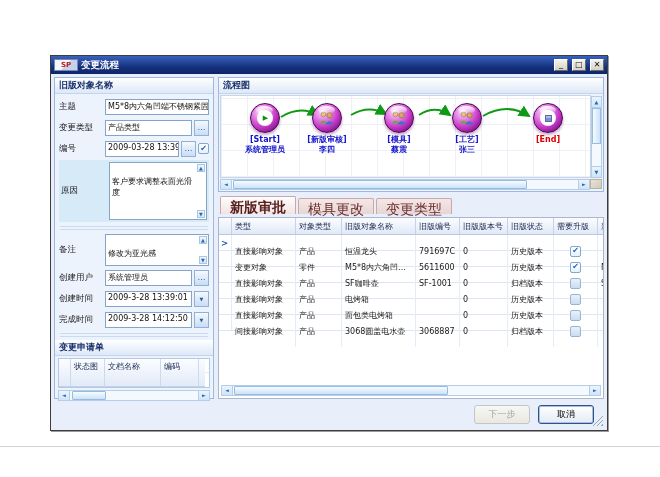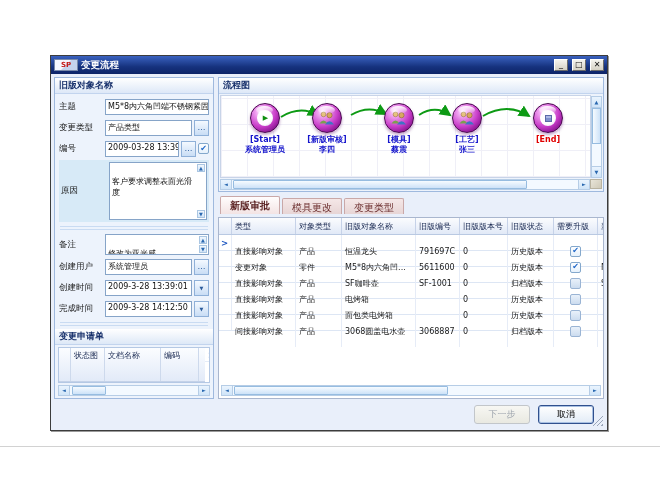--- a/index.html
+++ b/index.html
@@ -86,21 +86,21 @@
   .fnode[data-type="end"]   .ic-end   { display:flex; }
   .ic-start,.ic-end { width:16px; height:16px; border-radius:50%; background:radial-gradient(circle at 40% 35%,#ffffff 60%,#d8c8e8 100%); }
   .ic-start .playmark { color:#0f8f0f; font-size:7px; line-height:7px; margin-left:1px; }
   .cube { width:7px; height:7px; background:linear-gradient(180deg,#aab8e4 0 35%,#7e90cc 35% 100%); border:1px solid #5a6aa8; }
   .nlabel { margin-top:2px; font-size:8px; font-weight:bold; color:#1515cc; line-height:1.2; white-space:nowrap; }
   .fnode[data-type="end"] .nlabel { color:#e00000; }
 
   
   .rcol { flex:1; display:flex; flex-direction:column; gap:3px; min-width:0; min-height:0; }
   .tabs { flex:0 0 18px; display:flex; gap:2px; padding:1px 2px 0; align-items:flex-end; }
-  .tab { height:16px; padding:2px 9px 0; font-size:10px; color:#6b2d2d; background:linear-gradient(180deg,#f5e7e7,#e7d5d5); border:1px solid #c9a8a8; border-bottom:none; border-radius:2px 2px 0 0; white-space:nowrap; cursor:default; }
+  .tab { height:16px; padding:2px 9px 0; font-size:14px; color:#6b2d2d; background:linear-gradient(180deg,#f5e7e7,#e7d5d5); border:1px solid #c9a8a8; border-bottom:none; border-radius:2px 2px 0 0; white-space:nowrap; cursor:default; }
   .tab[data-active="true"] { background:linear-gradient(180deg,#fffdfd,#f3e3e3); font-weight:bold; height:18px; color:#571e1e; }
 
   
   .tpanel { flex:1; border:1px solid #a9b6ce; background:#fff; display:flex; flex-direction:column; min-height:0; overflow:hidden; }
   .thead { flex:0 0 17px; display:flex; background:linear-gradient(180deg,#fbfcfe,#e1e9f7); border-bottom:1px solid #b9c9e2; }
   .th { font-size:8px; color:#15254e; padding:3px 3px 0; border-right:1px solid #c6d2e8; white-space:nowrap; overflow:hidden; }
   .tbody { flex:1; overflow:hidden; min-height:0; }
   .trow { display:flex; height:16px; border-bottom:1px solid #dde6f4; align-items:stretch; background:#fff; }
   .td { font-size:8px; color:#181818; padding:16px 3px; border-right:1px solid #e6ecf7; white-space:nowrap; overflow:hidden; display:flex; align-items:center; }
   .cw-ind { flex:0 0 13px; padding:0 2px; } .cw-type { flex:0 0 64px; } .cw-objtype { flex:0 0 46px; }
@@ -171,21 +171,21 @@
               <span>客户要求调整表面光滑度</span>
               <span class="ta-up">▲</span>
               <span class="ta-dn">▼</span>
             </div>
           </div>
 
           <div class="sep"></div>
 
           <div class="frow" style="align-items:stretch;">
             <div class="flabel" style="align-self:center;">备注</div>
-            <div class="tarea" style="height:21px;">
+            <div class="tarea" style="height:32px;">
               <span>修改为亚光感</span>
               <span class="ta-up">▲</span>
               <span class="ta-dn">▼</span>
             </div>
           </div>
 
           <div class="frow">
             <div class="flabel">创建用户</div>
             <div class="fctrl">
               <div class="tbox">系统管理员</div>

